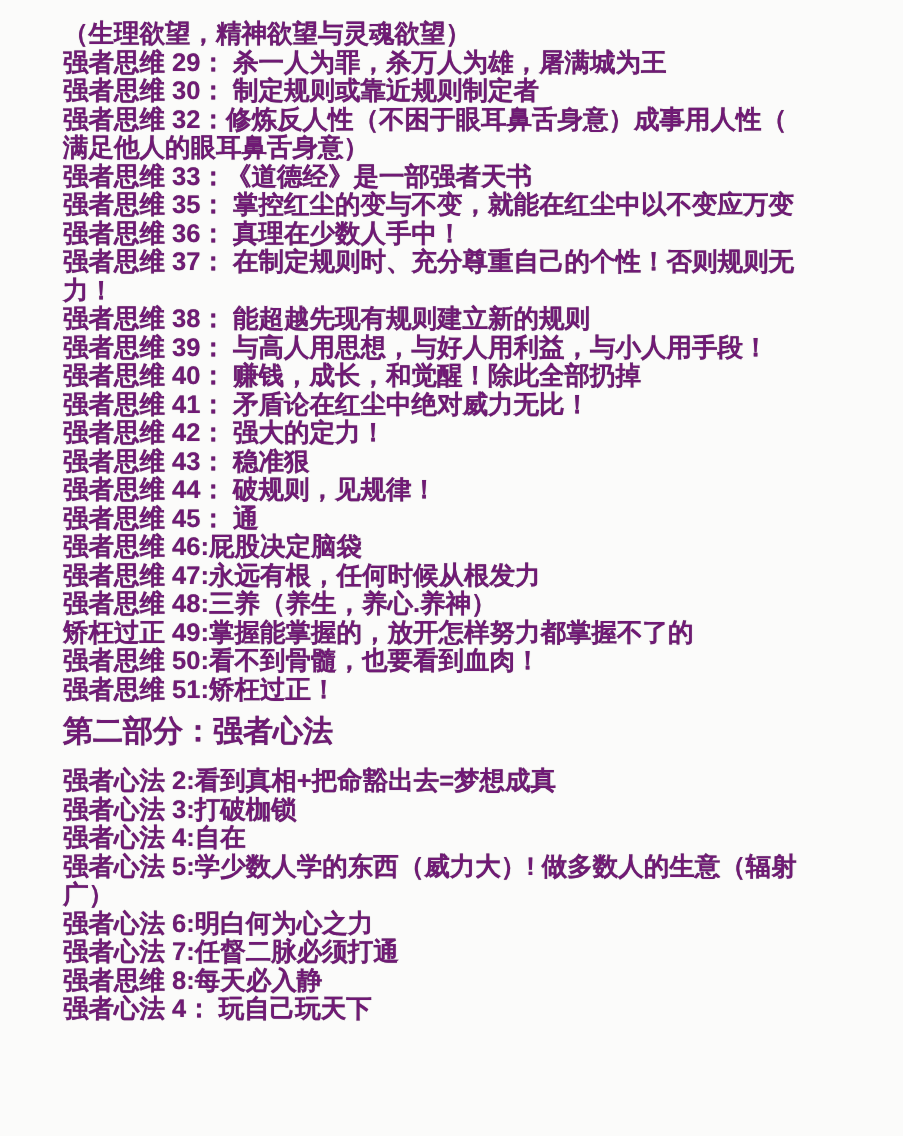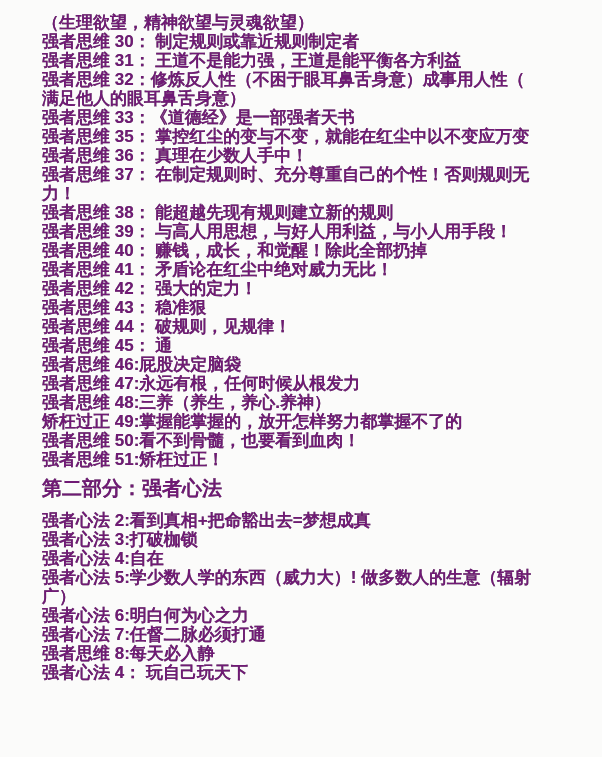--- a/index.html
+++ b/index.html
@@ -41,24 +41,24 @@
 </head>
 <body>
 
 <div class="page">
   <div class="textblock">
 
     <p class="line">（生理欲望，精神欲望与灵魂欲望）</p>
 
     <div>
 
+        <p class="line">强者思维 29： 杀一人为罪，杀万人为雄，屠满城为王</p>
 
         <p class="line">强者思维 30： 制定规则或靠近规则制定者</p>
 
-        <p class="line">强者思维 31： 王道不是能力强，王道是能平衡各方利益</p>
 
         <p class="line">强者思维 32：修炼反人性（不困于眼耳鼻舌身意）成事用人性（满足他人的眼耳鼻舌身意）</p>
 
         <p class="line">强者思维 33：《道德经》是一部强者天书</p>
 
 
         <p class="line">强者思维 35： 掌控红尘的变与不变，就能在红尘中以不变应万变</p>
 
         <p class="line">强者思维 36： 真理在少数人手中！</p>
 

